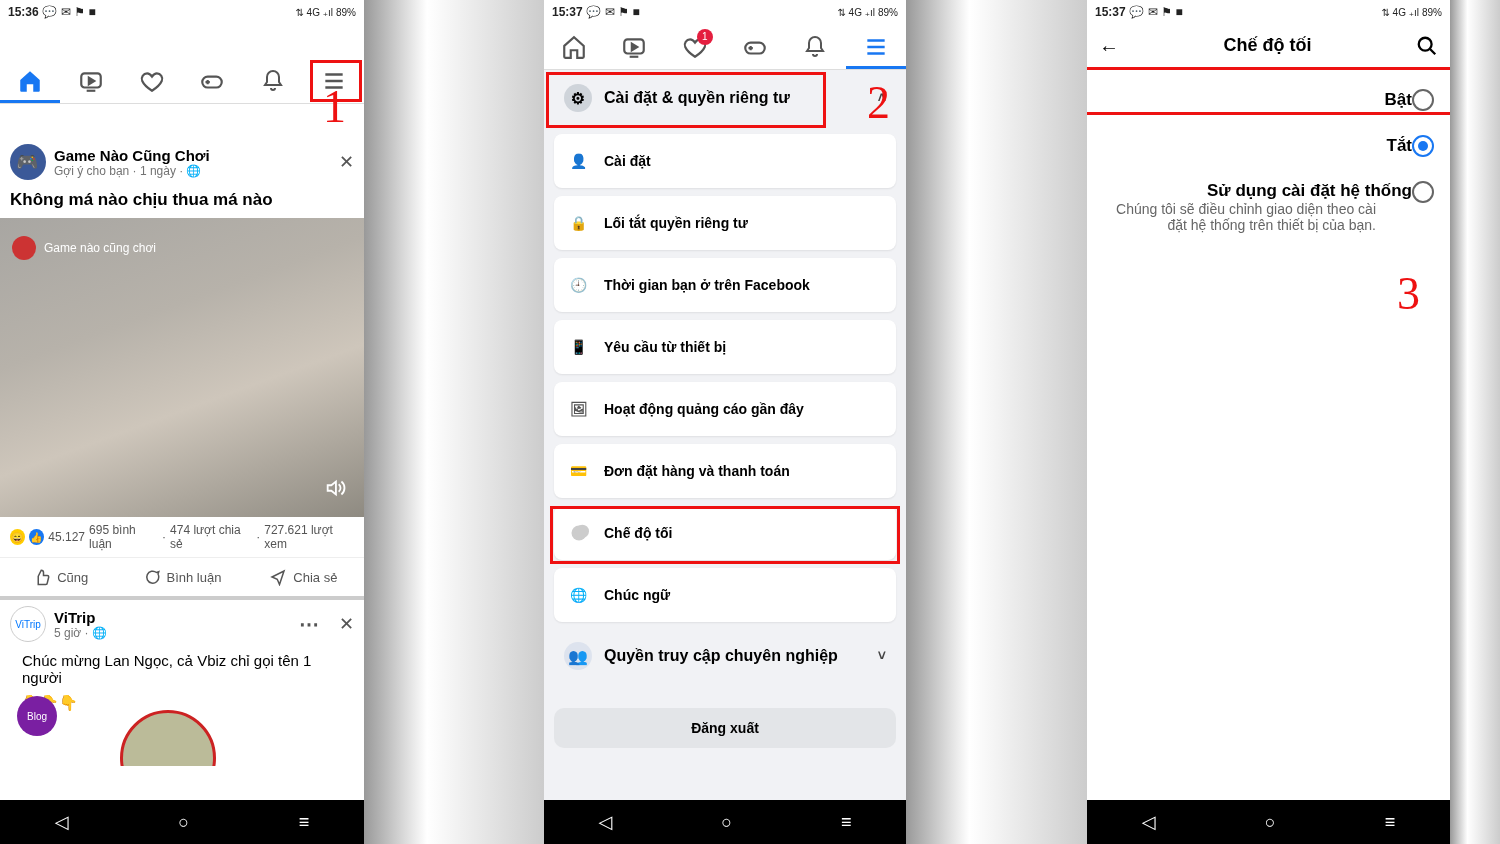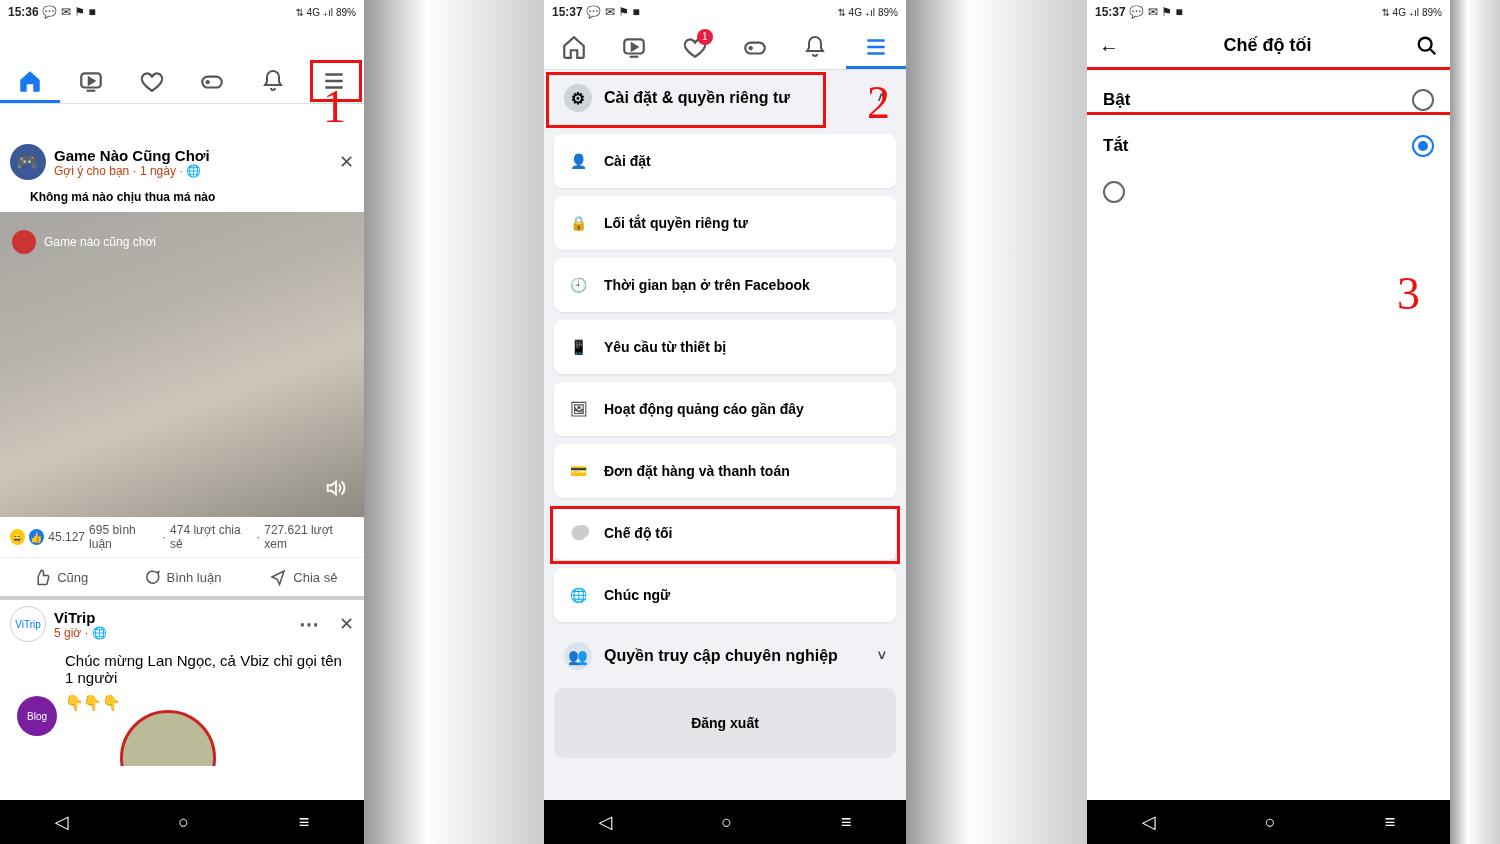--- a/index.html
+++ b/index.html
@@ -102,24 +102,24 @@
   }
 
   
   .feed { flex: 1; overflow: hidden; background: #fff; display:flex; flex-direction:column;}
   .post-head { display:flex; align-items:center; padding:6px 10px; gap:8px;}
   .avatar { width:36px; height:36px; border-radius:50%; background:#3b5998; color:#fff;
             display:flex;align-items:center;justify-content:center;font-size:18px;}
   .avatar2 { width:36px; height:36px; border-radius:50%; background:#fff;border:1px solid #ccc;
             display:flex;align-items:center;justify-content:center;font-size:10px;color:#07f;}
   .post-head .meta .name { font-weight:700; font-size:15px;}
-  .post-head .meta .sub { font-size:12px; color:#c2410c;}
+  .post-head .meta .sub { font-size:12px; color:#737373;}
   .post-head .close { margin-left:auto; font-size:18px; color:#555;}
-  .post-text { font-size:12px; font-weight:600; padding:4px 10px 8px;margin-left:20px;}
-  .post-text2 { font-size:15px; padding:4px 22px 4px;margin-left:43px;}
+  .post-text { font-size:17px; font-weight:600; padding:4px 10px 8px;}
+  .post-text2 { font-size:15px; padding:4px 22px 4px;}
   .post-media {
     height: 370px;
     background: linear-gradient(160deg,#a8a6a2 0%, #b7b2aa 35%, #cec6bb 60%, #8e8a81 100%);
     position: relative;
   }
   .post-media .overlay-row { position:absolute; top:18px; left:12px; display:flex; align-items:center; gap:8px; color:#fff;font-size:12px;}
   .post-media .overlay-row .mini { width:24px;height:24px;border-radius:50%;background:#c33;}
   .post-media .vol { position:absolute; right:18px; bottom:18px; color:#fff;}
   .post-stats { font-size:12px; color:#555; padding:6px 10px; display:flex; gap:4px; align-items:center; border-bottom:1px solid #eee;}
   .react { width:16px;height:16px;border-radius:50%;background:#ffcd00;display:inline-flex;align-items:center;justify-content:center;font-size:10px;}
@@ -142,29 +142,29 @@
   .chev { margin-left:auto; color:#444; font-size:14px;}
   .menu-item {
     background:#fff; border-radius:8px; margin:8px 0; padding:16px 14px;
     display:flex; align-items:center; gap:14px; font-weight:700; font-size:14px;
     box-shadow:0 1px 2px rgba(0,0,0,.08);
   }
   .menu-item .ico { width:22px;height:22px; display:flex;align-items:center;justify-content:center;
                     color:#555; }
   .menu-item.dark .ico svg circle { fill:#ccc; }
   .logout-btn {
-    margin:6px 0; padding:27px; text-align:center; background:#e3e5e8; border-radius:10px;
+    margin:26px 0; padding:12px; text-align:center; background:#e3e5e8; border-radius:10px;
     font-weight:700; font-size:14px;
   }
 
   
   .p3body { flex:1; background:#fff; padding:10px 14px 0;}
   .p3head { display:flex; align-items:center; padding:10px 12px; gap:12px;}
   .p3head .title { flex:1; text-align:center; font-weight:700; font-size:18px;}
-  .radio-row { display:flex; align-items:center; padding:12px 2px; gap:10px;}
+  .radio-row { display:flex; align-items:center; padding:12px 2px; text-align:right;}
   .radio-row .rlabel { flex:1; font-size:17px; font-weight:700;}
   .radio { width:22px;height:22px;border-radius:50%;border:2px solid #666; position:relative;}
   .radio.on { border-color:#1877f2;}
   .radio.on::after { content:""; position:absolute; inset:4px; border-radius:50%; background:#1877f2;}
   .radio-sub { font-size:14px; color:#666; padding-right:36px;}
 
   svg { display:block; }
 </style>
 </head>
 <body>
@@ -444,20 +444,24 @@
       <span class="radio"></span>
     </div>
     <div class="highlight-box" style="left:-4px;top:0;right:-4px;height:48px"></div>
 
     <div class="radio-row">
       <span class="rlabel">Tắt</span>
       <span class="radio on"></span>
     </div>
 
     <div class="radio-row" style="align-items:flex-start">
+      <div style="flex:1">
+        <div class="rlabel" style="font-weight:700">Sử dụng cài đặt hệ thống</div>
+        <div class="radio-sub">Chúng tôi sẽ điều chỉnh giao diện theo cài đặt hệ thống trên thiết bị của bạn.</div>
+      </div>
       <span class="radio"></span>
     </div>
 
     <div class="stepnum" style="top:200px;right:30px">3</div>
   </div>
 
   <div class="navbar">
     <span>◁</span>
     <span>○</span>
     <span>≡</span>

